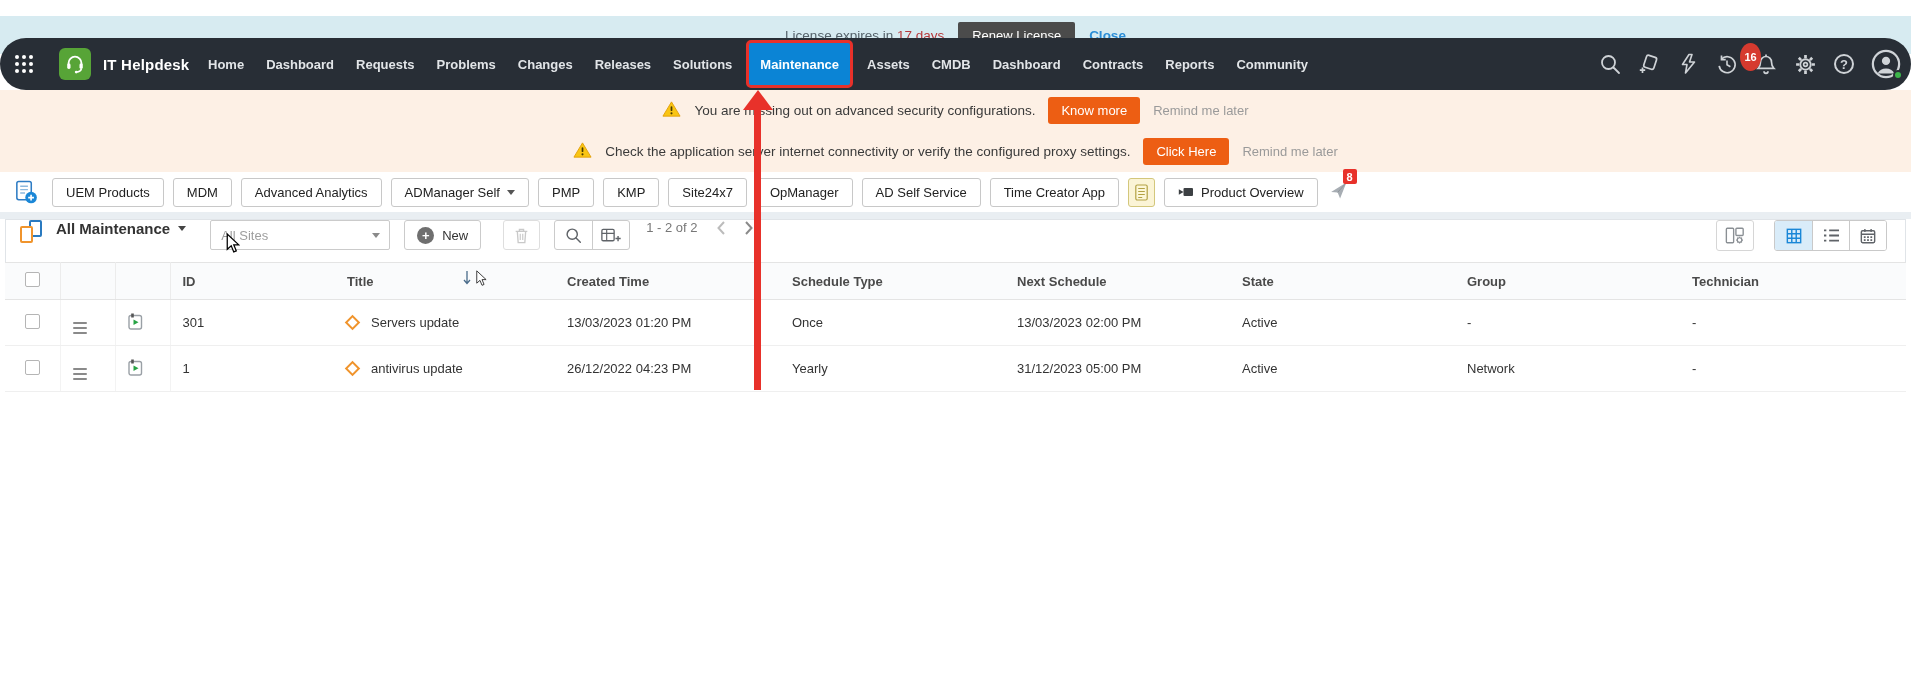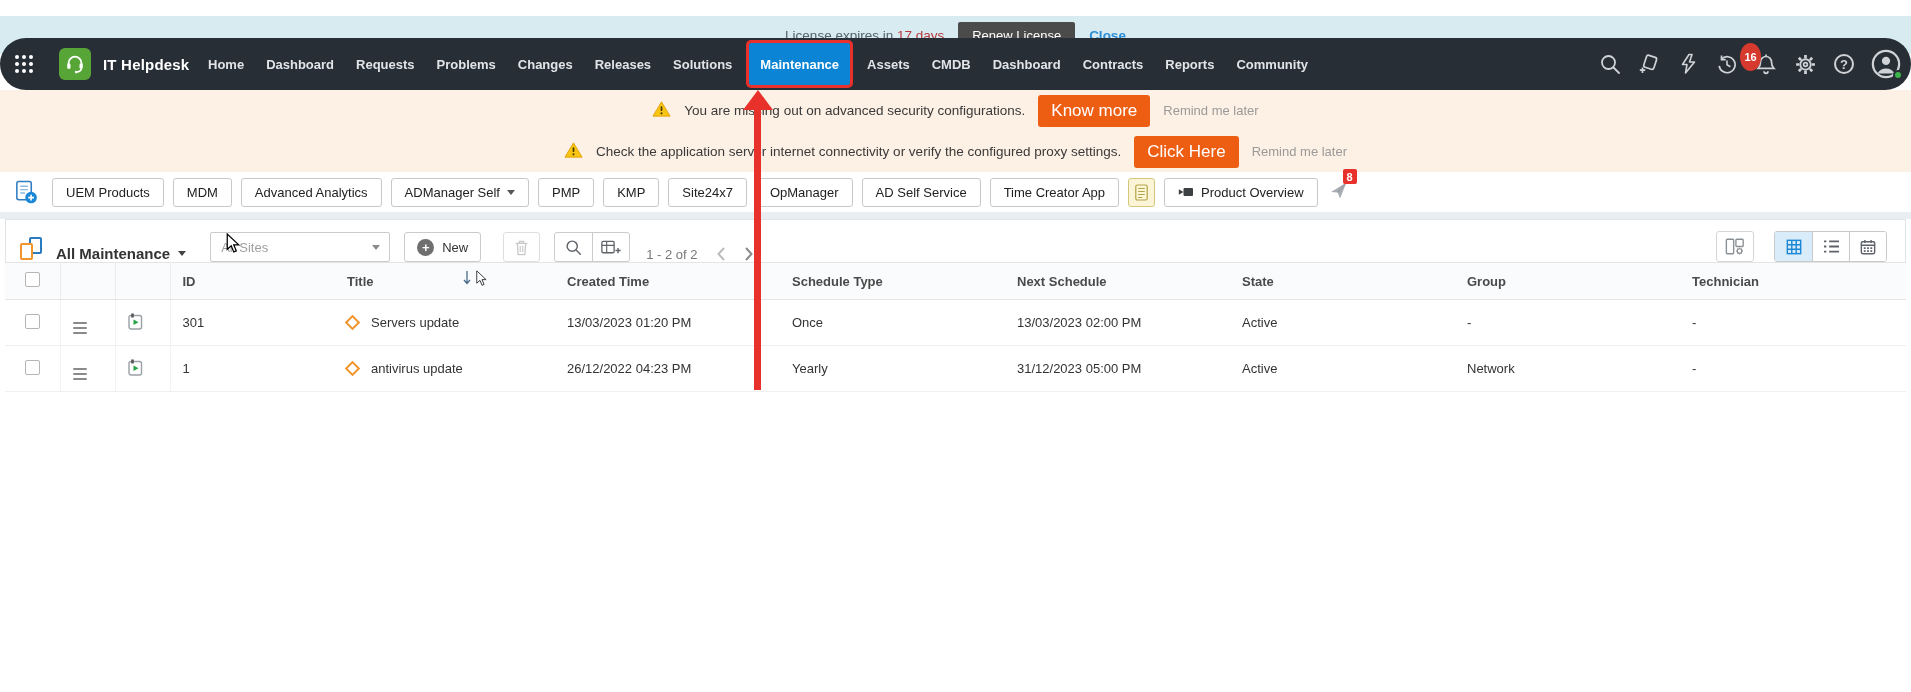--- a/index.html
+++ b/index.html
@@ -33,38 +33,38 @@
     background:#d63a2f; color:#fff; font-size:11px; font-weight:bold; display:flex; align-items:center; justify-content:center; }
   .help-circle { width:20px; height:20px; border:2px solid #cfd3d7; border-radius:50%;
     color:#cfd3d7; font-size:13px; font-weight:bold; display:flex; align-items:center; justify-content:center; }
   .avatar-wrap { position:relative; width:30px; height:30px; }
   .status-dot { position:absolute; right:-2px; bottom:-1px; width:10px; height:10px; border-radius:50%;
     background:#3cb54a; border:2px solid #282e36; }
   
   .banner-area { position:absolute; left:0; top:90px; width:100%; height:82px; background:#fdf0e5; }
   .banner-row { height:41px; display:flex; align-items:center; justify-content:center; gap:13px; }
   .banner-text { color:#3a3a3a; font-size:13.5px; }
-  .banner-btn { background:#ed5e13; color:#fff; font-size:17px; padding:6px 13px; border:none; border-radius:3px; cursor:pointer; }
+  .banner-btn { background:#ed5e13; color:#fff; font-size:13px; padding:6px 13px; border:none; border-radius:3px; cursor:pointer; }
   .remind-link { color:#9a9a9a; font-size:13px; cursor:pointer; }
   
   .product-tabs { position:absolute; left:0; top:172px; width:100%; height:40px; background:#fff;
     display:flex; align-items:center; gap:9px; padding-left:8px; }
   .ptab { height:29px; display:flex; align-items:center; gap:7px; padding:0 13px; background:#fff;
     border:1px solid #c8c8c8; border-radius:3px; font-size:13px; color:#222; cursor:pointer; white-space:nowrap; }
   .caret-down { width:0; height:0; border-left:4px solid transparent; border-right:4px solid transparent; border-top:5px solid #555; }
   .icon-btn { height:29px; display:flex; align-items:center; justify-content:center; padding:0 5px; cursor:pointer; }
   .clipboard-btn { width:27px; height:29px; background:#fbf4d6; border:1px solid #d3c77c; border-radius:3px;
     display:flex; align-items:center; justify-content:center; cursor:pointer; }
   .rocket-wrap { position:relative; margin-left:2px; cursor:pointer; }
   .rocket-badge { position:absolute; top:-12px; right:-9px; min-width:14px; height:15px; background:#e8312a;
     color:#fff; font-size:11px; font-weight:bold; border-radius:2px; display:flex; align-items:center; justify-content:center; padding:0 2px; }
   .gap-strip { position:absolute; left:0; top:212px; width:100%; height:7px; background:#e9eef2; }
   
   .toolbar { position:absolute; left:5px; top:219px; width:1901px; height:43px; background:#fff;
-    border:1px solid #e0e4e8; border-bottom:none; display:flex; align-items:flex-end; }
+    border:1px solid #e0e4e8; border-bottom:none; display:flex; align-items:flex-start; }
   .tb-title-icon { position:relative; width:24px; height:25px; margin-left:14px; flex:none; }
   .sq-blue { position:absolute; left:9px; top:0; width:13px; height:17px; border:2px solid #2a7ac0; border-radius:2px; }
   .sq-orange { position:absolute; left:0; top:6px; width:13px; height:17px; border:2px solid #f0942c; border-radius:2px; background:#fff; }
   .tb-title { font-size:15px; font-weight:bold; color:#333; margin-left:12px; white-space:nowrap; cursor:pointer;
     display:flex; align-items:center; gap:8px; }
   .tb-title .caret-down { border-top-color:#444; }
   .site-select { width:180px; height:30px; margin-left:24px; border:1px solid #cbcbcb; border-radius:2px;
     display:flex; align-items:center; padding:0 10px; color:#9e9e9e; font-size:13px; cursor:pointer; position:relative; }
   .site-select .caret-down { position:absolute; right:9px; border-top-color:#8a8a8a; }
   .new-btn { height:30px; margin-left:14px; border:1px solid #cbcbcb; border-radius:3px; background:#fff;

